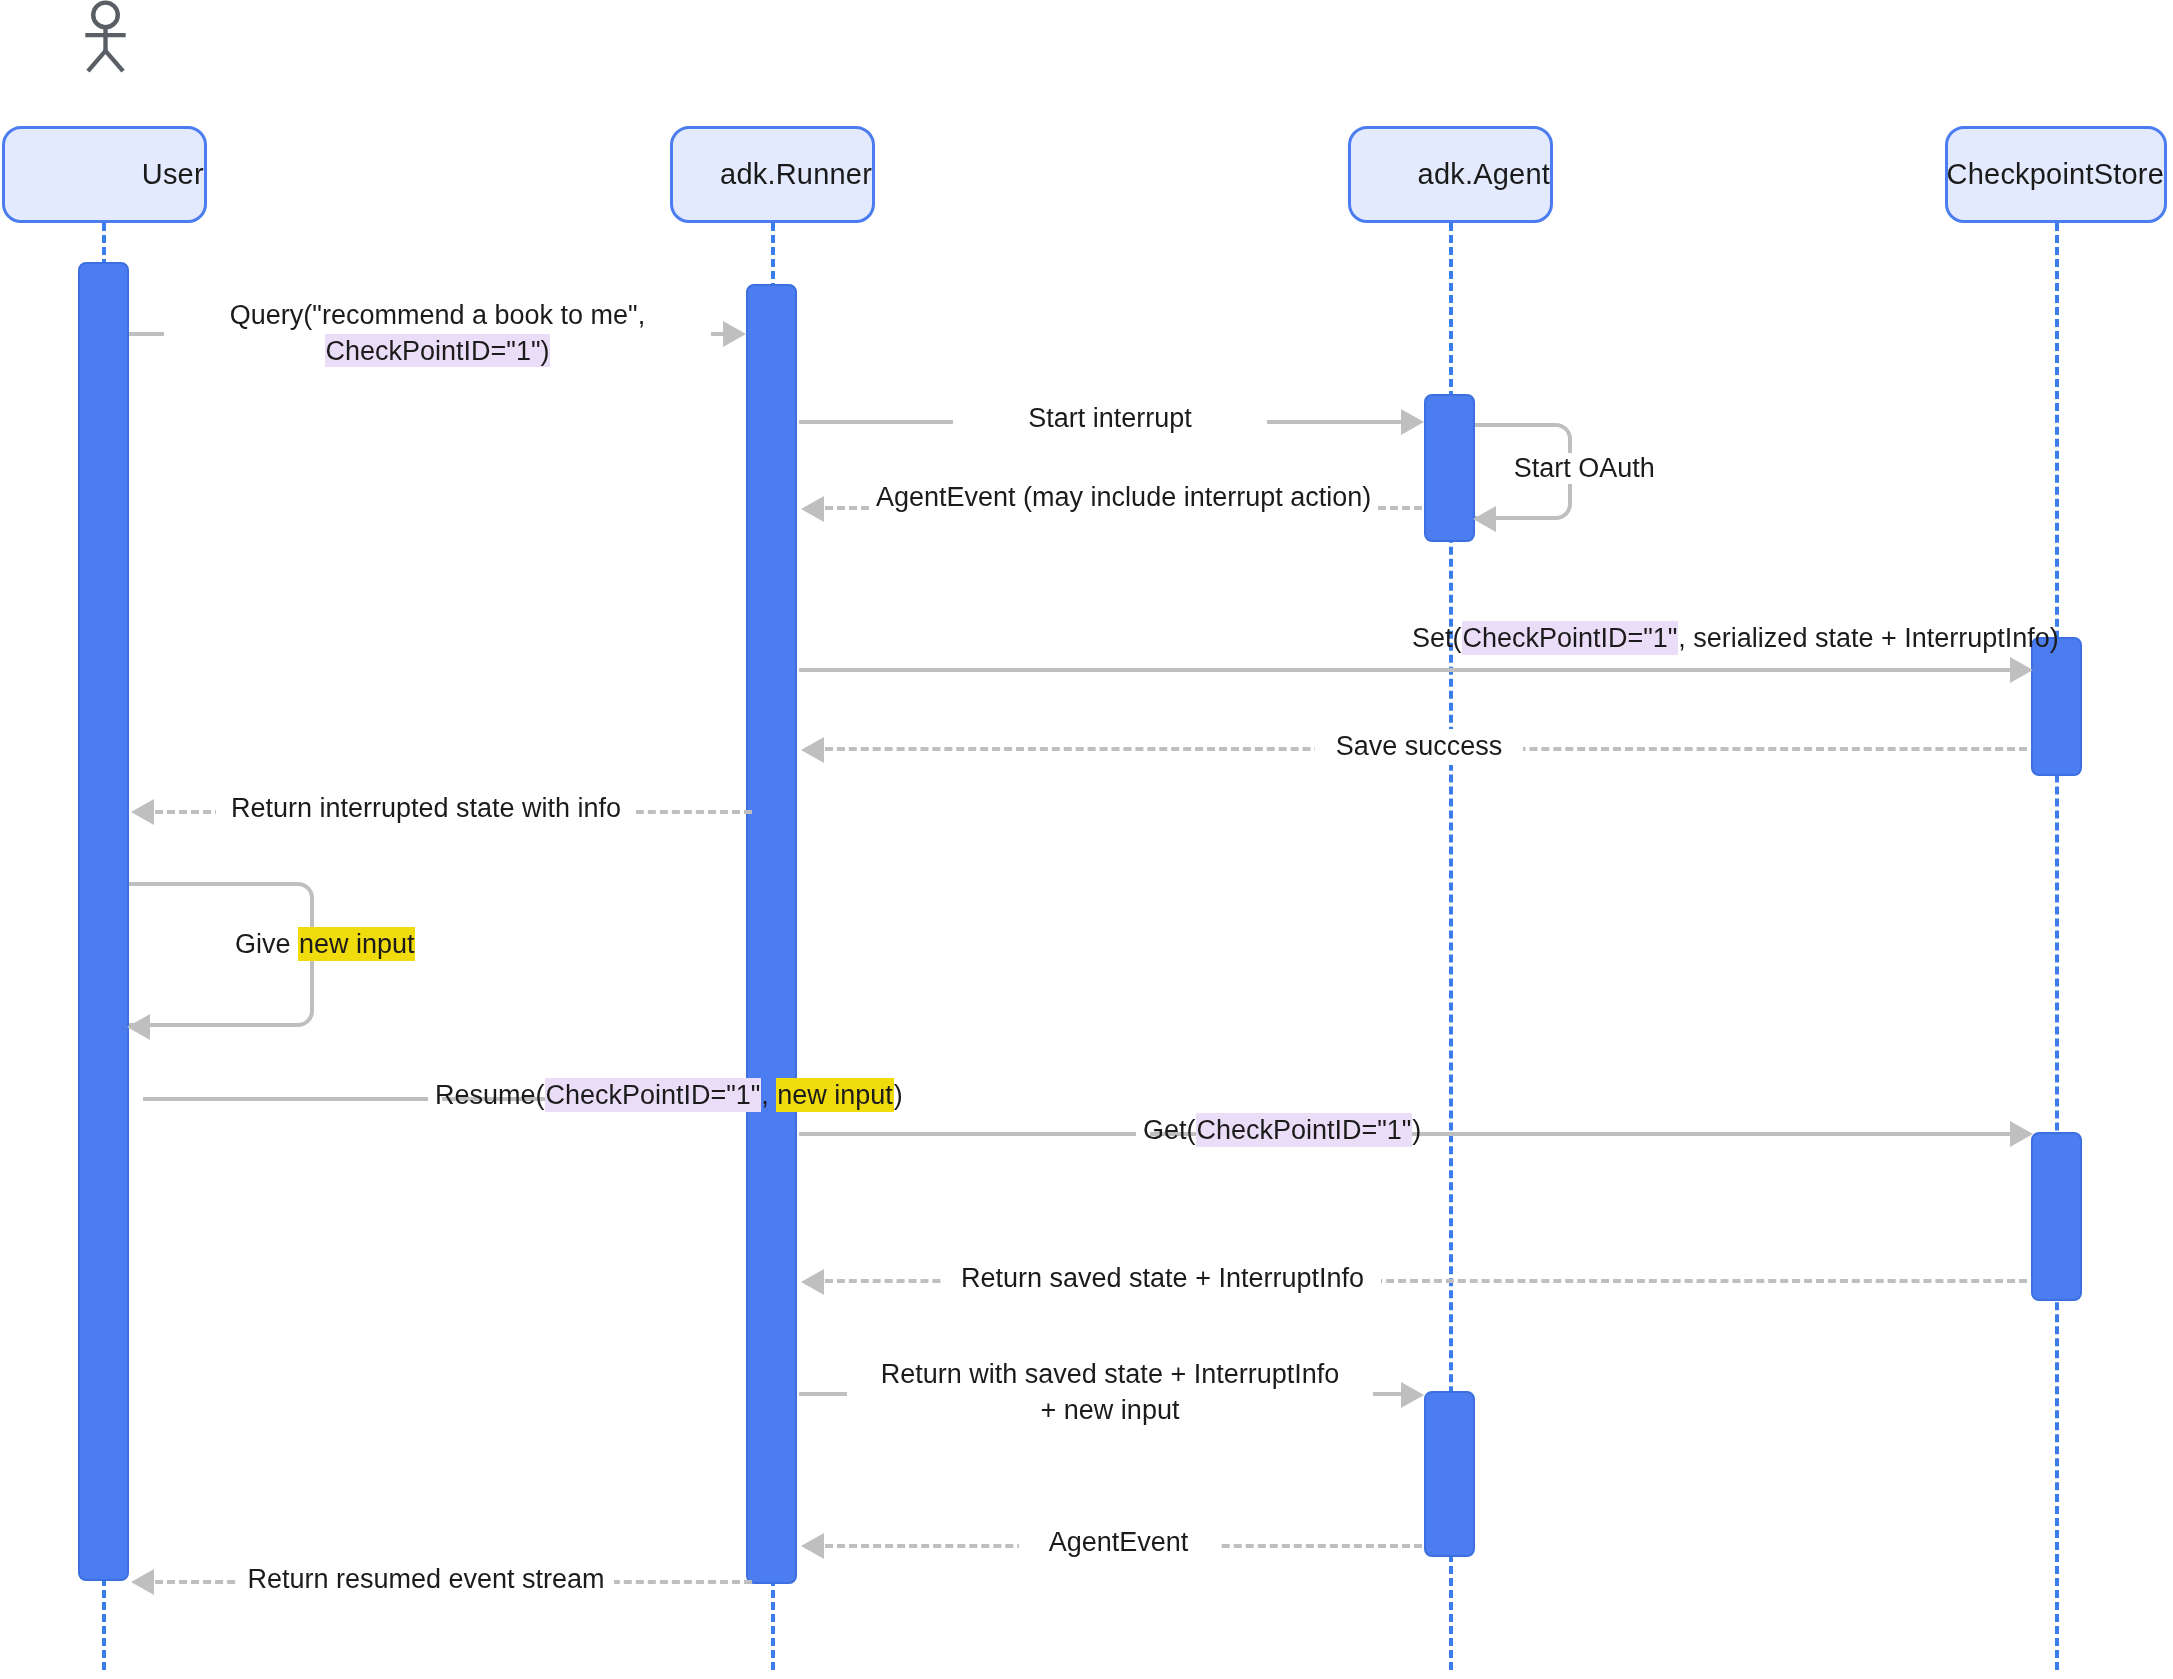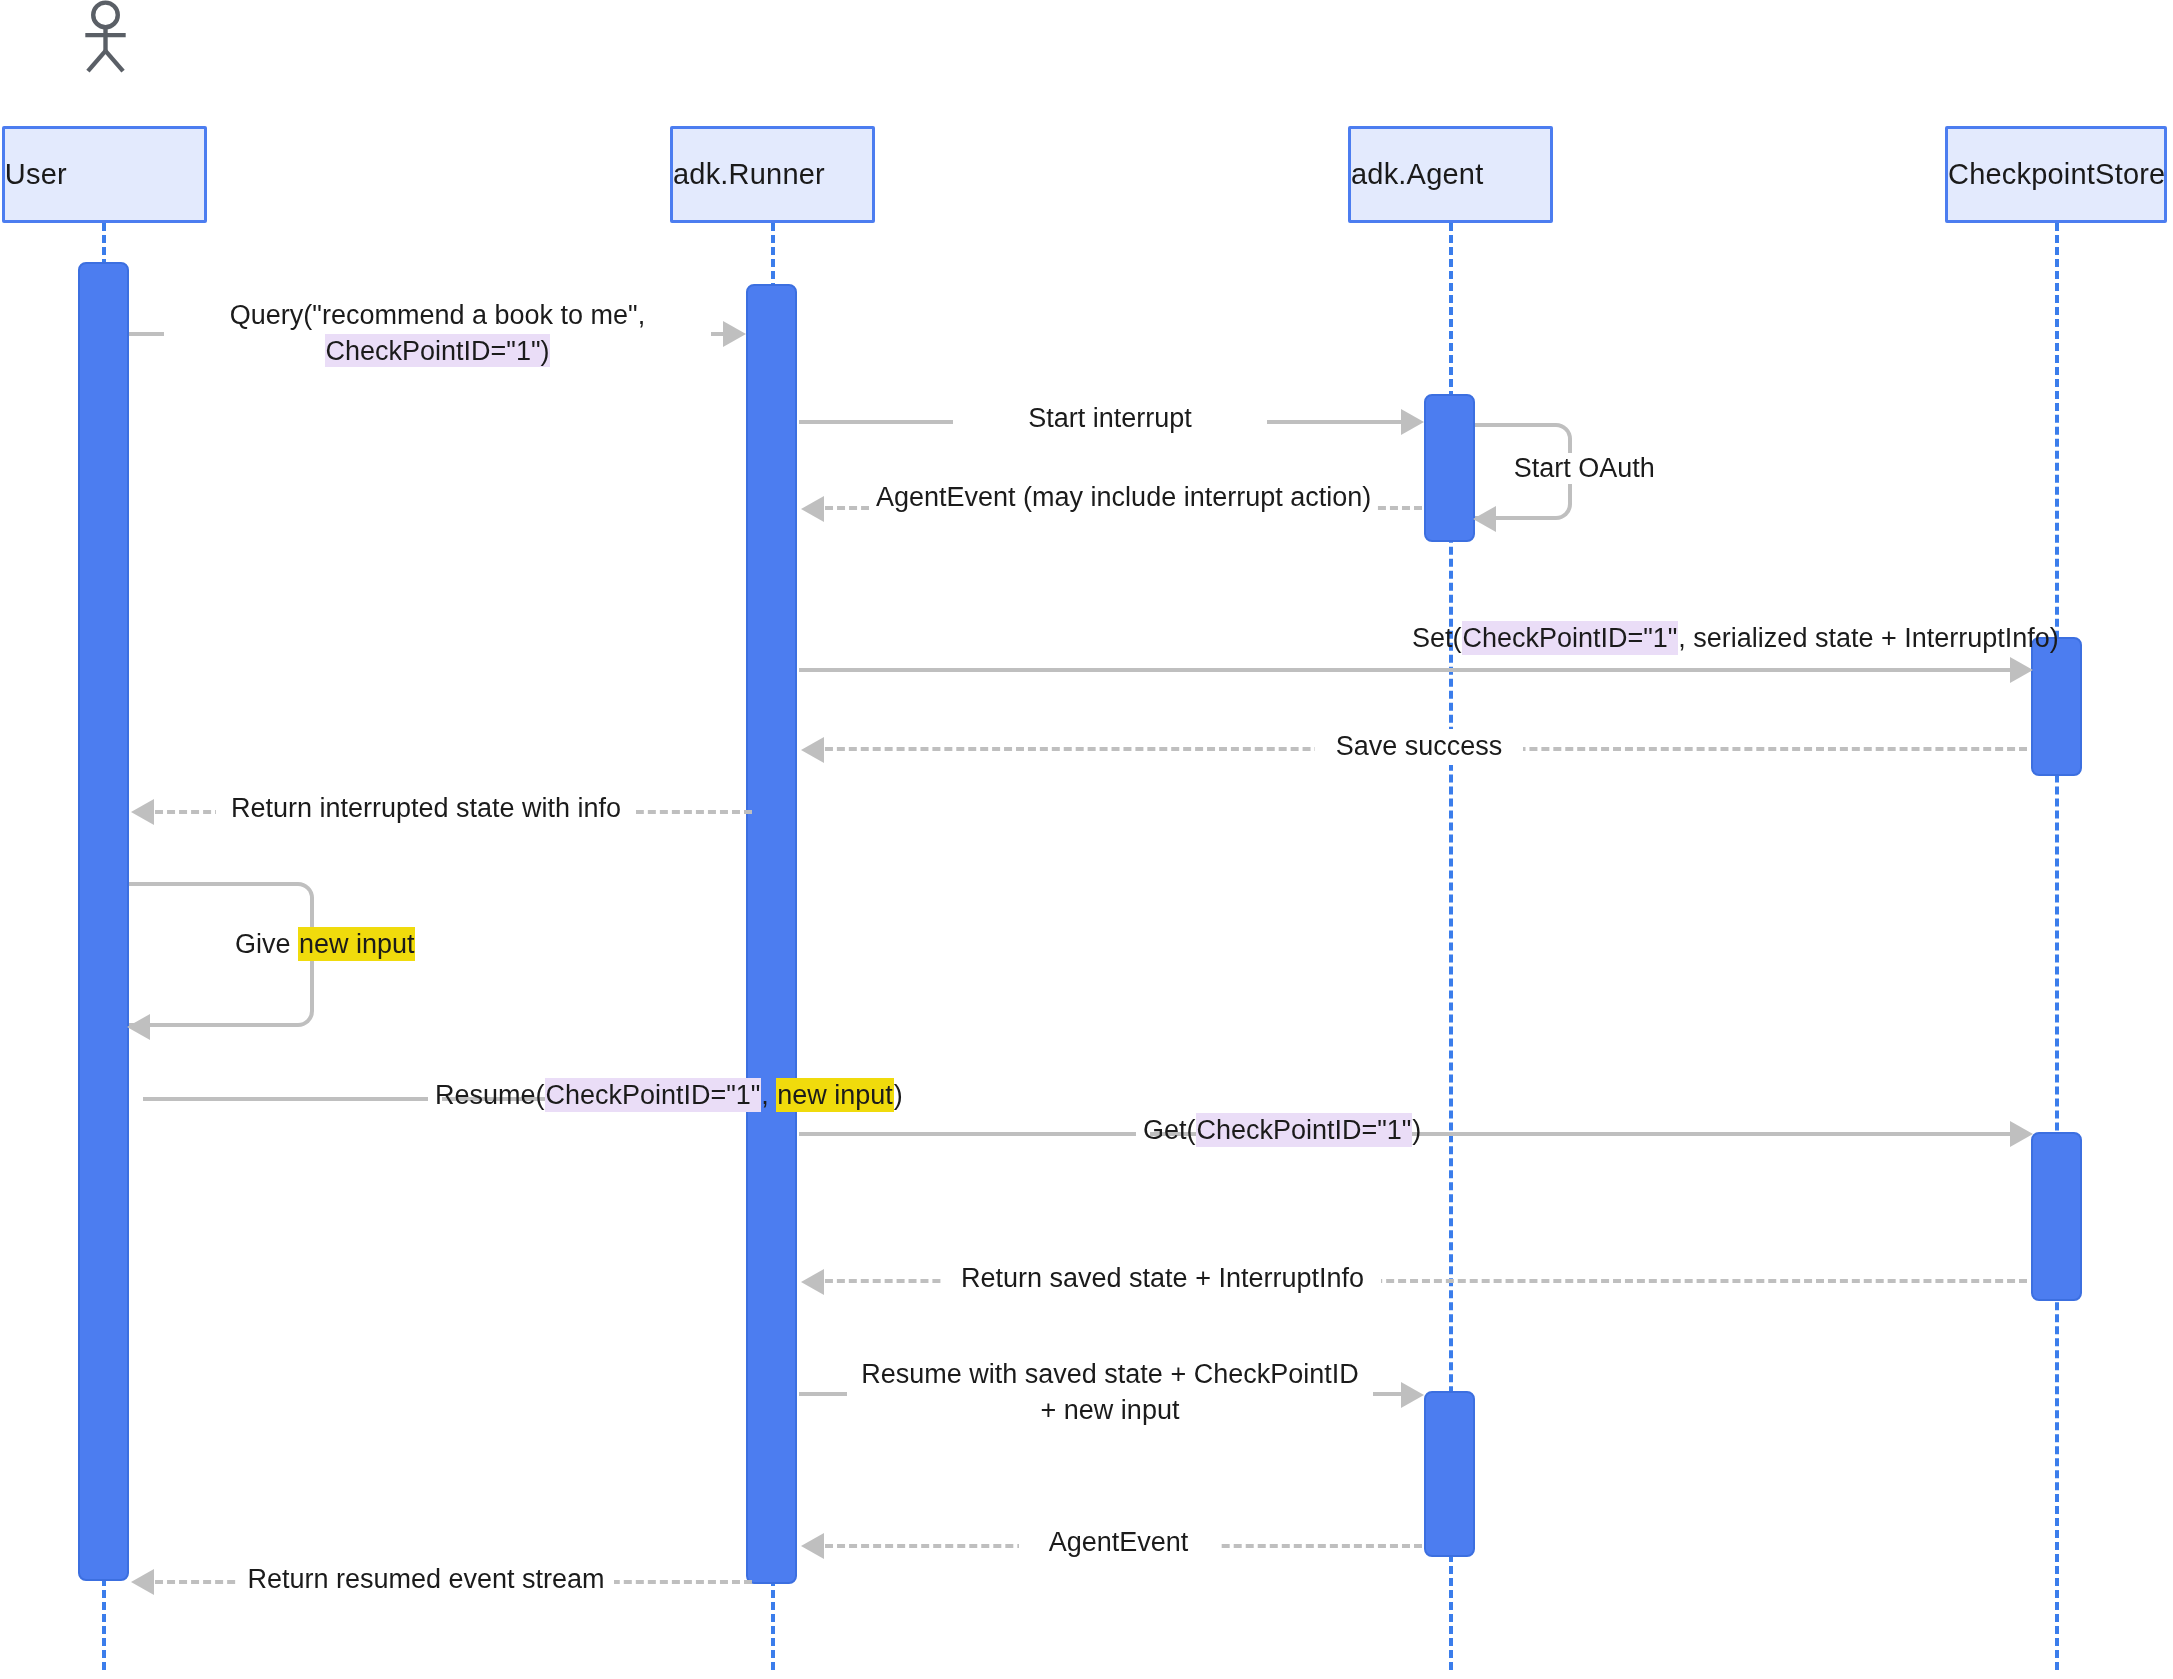--- a/index.html
+++ b/index.html
@@ -24,24 +24,24 @@
     position: absolute;
     width: 79px;
     height: 79px;
   }
   
   .participant-box {
     position: absolute;
     box-sizing: border-box;
     background: #E3EAFD;
     border: 3.5px solid #4C7DF0;
-    border-radius: 2px;
+    border-radius: 19px;
     display: flex;
     align-items: center;
-    justify-content: flex-start;
+    justify-content: flex-end;
     color: #1a1a1a;
     font-size: 29px;
     letter-spacing: 0.2px;
   }
   
   .lifeline {
     position: absolute;
     width: 0;
     border-left: 4.4px dashed #3B7DEB;
   }
@@ -225,21 +225,21 @@
   <div class="msg-line dashed" style="left:813px; top:1279px; width:1214px;"></div>
   <div class="arrowhead left" style="left:801px; top:1269px;"></div>
   <div class="msg-label center" style="left:944px; top:1261px; width:423px;">
     <span>Return saved state + InterruptInfo</span>
   </div>
 
   <div class="msg-line" style="left:799px; top:1392px; width:605px;"></div>
   <div class="arrowhead right" style="left:1401px; top:1382px;"></div>
   <div class="msg-label center" style="left:847px; top:1357px; width:512px;">
     <div>
-      <span>Resume with saved state + CheckPointID</span>
+      <span>Return with saved state + InterruptInfo</span>
     </div>
     <div>
       <span>+ new input</span>
     </div>
   </div>
 
   <div class="msg-line dashed" style="left:813px; top:1544px; width:609px;"></div>
   <div class="arrowhead left" style="left:801px; top:1533px;"></div>
   <div class="msg-label center" style="left:1019px; top:1525px; width:185px;">
     <span>AgentEvent</span>

